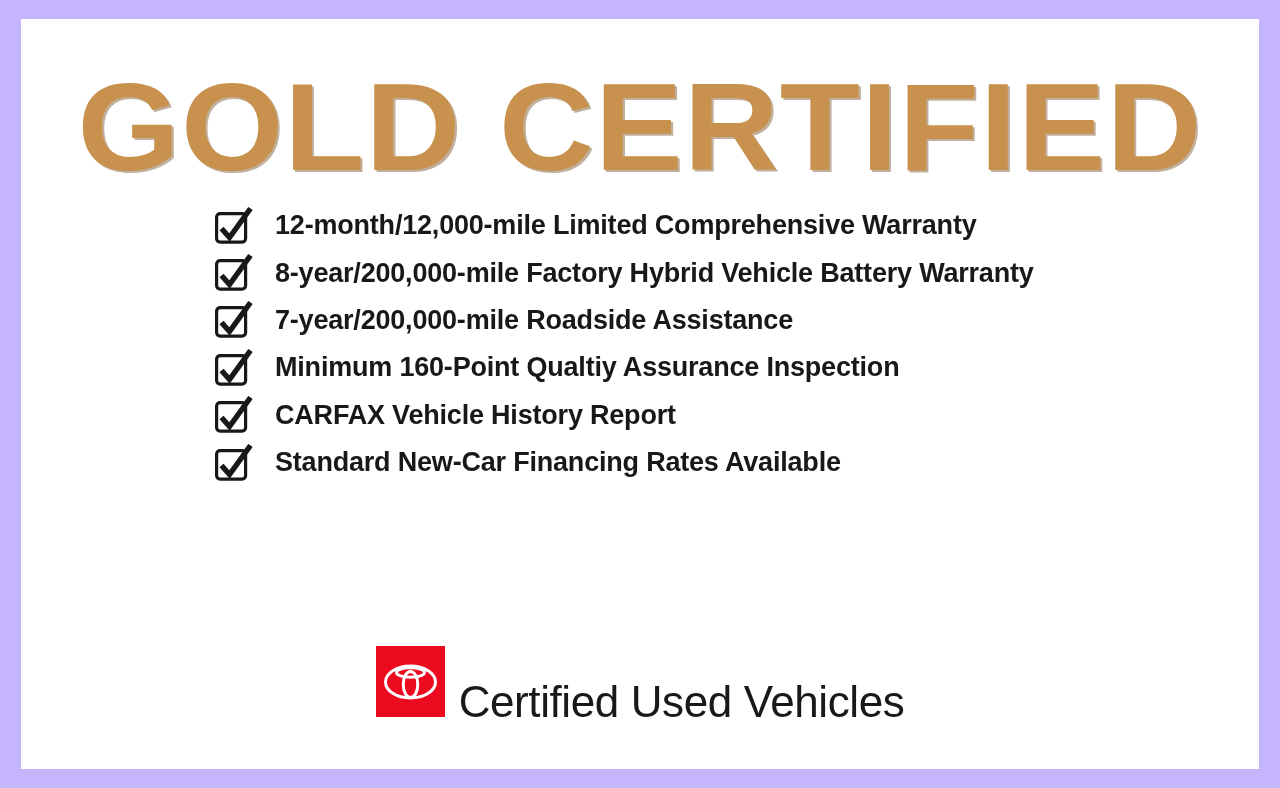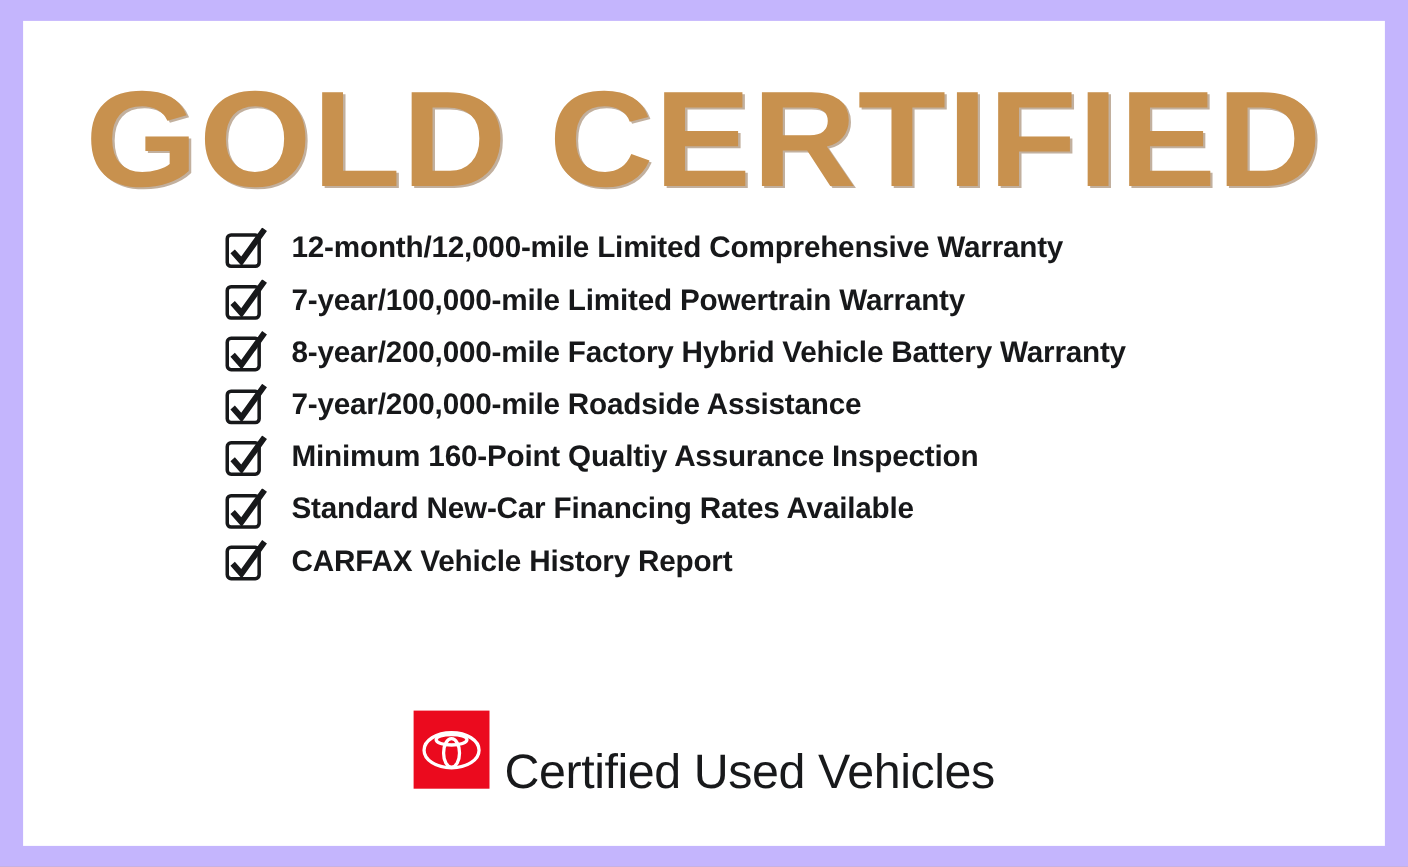--- a/index.html
+++ b/index.html
@@ -52,21 +52,21 @@
     text-shadow: 2px 2px 0 rgba(120, 80, 40, 0.45);
     transform: scaleX(1.06);
     transform-origin: 50% 50%;
     white-space: nowrap;
     user-select: none;
   }
 
   
   .feature-list {
     position: absolute;
-    left: 183px;
+    left: 193px;
     top: 183px;
     width: 1020px;
   }
   .feature-row {
     display: flex;
     align-items: center;
     height: 47.4px;
   }
   .checkbox-icon {
     position: relative;
@@ -144,29 +144,20 @@
     </span>
     <span class="feature-text">12-month/12,000-mile Limited Comprehensive Warranty</span>
   </div>
         <div class="feature-row">
     <span class="checkbox-icon">
       <svg width="40" height="38" viewBox="0 0 40 38" aria-hidden="true">
         <rect x="2.6" y="6.6" width="29" height="28.5" rx="3.5" ry="3.5" fill="none" stroke="#17181a" stroke-width="3.2"></rect>
         <path d="M7.5 21.5 L15.5 30.5 L36.5 1.5" fill="none" stroke="#17181a" stroke-width="5.4" stroke-linecap="butt" stroke-linejoin="miter"></path>
       </svg>
     </span>
-    <span class="feature-text">7-year/100,000-mile Limited Powertrain Warranty</span>
-  </div>
-        <div class="feature-row">
-    <span class="checkbox-icon">
-      <svg width="40" height="38" viewBox="0 0 40 38" aria-hidden="true">
-        <rect x="2.6" y="6.6" width="29" height="28.5" rx="3.5" ry="3.5" fill="none" stroke="#17181a" stroke-width="3.2"></rect>
-        <path d="M7.5 21.5 L15.5 30.5 L36.5 1.5" fill="none" stroke="#17181a" stroke-width="5.4" stroke-linecap="butt" stroke-linejoin="miter"></path>
-      </svg>
-    </span>
     <span class="feature-text">8-year/200,000-mile Factory Hybrid Vehicle Battery Warranty</span>
   </div>
         <div class="feature-row">
     <span class="checkbox-icon">
       <svg width="40" height="38" viewBox="0 0 40 38" aria-hidden="true">
         <rect x="2.6" y="6.6" width="29" height="28.5" rx="3.5" ry="3.5" fill="none" stroke="#17181a" stroke-width="3.2"></rect>
         <path d="M7.5 21.5 L15.5 30.5 L36.5 1.5" fill="none" stroke="#17181a" stroke-width="5.4" stroke-linecap="butt" stroke-linejoin="miter"></path>
       </svg>
     </span>
     <span class="feature-text">7-year/200,000-mile Roadside Assistance</span>
@@ -180,30 +171,30 @@
     </span>
     <span class="feature-text">Minimum 160-Point Qualtiy Assurance Inspection</span>
   </div>
         <div class="feature-row">
     <span class="checkbox-icon">
       <svg width="40" height="38" viewBox="0 0 40 38" aria-hidden="true">
         <rect x="2.6" y="6.6" width="29" height="28.5" rx="3.5" ry="3.5" fill="none" stroke="#17181a" stroke-width="3.2"></rect>
         <path d="M7.5 21.5 L15.5 30.5 L36.5 1.5" fill="none" stroke="#17181a" stroke-width="5.4" stroke-linecap="butt" stroke-linejoin="miter"></path>
       </svg>
     </span>
+    <span class="feature-text">CARFAX Vehicle History Report</span>
+  </div>
+        <div class="feature-row">
+    <span class="checkbox-icon">
+      <svg width="40" height="38" viewBox="0 0 40 38" aria-hidden="true">
+        <rect x="2.6" y="6.6" width="29" height="28.5" rx="3.5" ry="3.5" fill="none" stroke="#17181a" stroke-width="3.2"></rect>
+        <path d="M7.5 21.5 L15.5 30.5 L36.5 1.5" fill="none" stroke="#17181a" stroke-width="5.4" stroke-linecap="butt" stroke-linejoin="miter"></path>
+      </svg>
+    </span>
     <span class="feature-text">Standard New-Car Financing Rates Available</span>
-  </div>
-        <div class="feature-row">
-    <span class="checkbox-icon">
-      <svg width="40" height="38" viewBox="0 0 40 38" aria-hidden="true">
-        <rect x="2.6" y="6.6" width="29" height="28.5" rx="3.5" ry="3.5" fill="none" stroke="#17181a" stroke-width="3.2"></rect>
-        <path d="M7.5 21.5 L15.5 30.5 L36.5 1.5" fill="none" stroke="#17181a" stroke-width="5.4" stroke-linecap="butt" stroke-linejoin="miter"></path>
-      </svg>
-    </span>
-    <span class="feature-text">CARFAX Vehicle History Report</span>
   </div>
       </div>
 
     <div class="footer-lockup">
       <div class="toyota-mark">
         <svg width="55" height="40" viewBox="0 0 110 80" aria-hidden="true">
           <ellipse cx="55" cy="40" rx="50" ry="32" fill="none" stroke="#ffffff" stroke-width="6"></ellipse>
           <ellipse cx="55" cy="45" rx="14.5" ry="26" fill="none" stroke="#ffffff" stroke-width="6"></ellipse>
           <ellipse cx="55" cy="21" rx="28" ry="9.5" fill="none" stroke="#ffffff" stroke-width="6"></ellipse>
         </svg>

